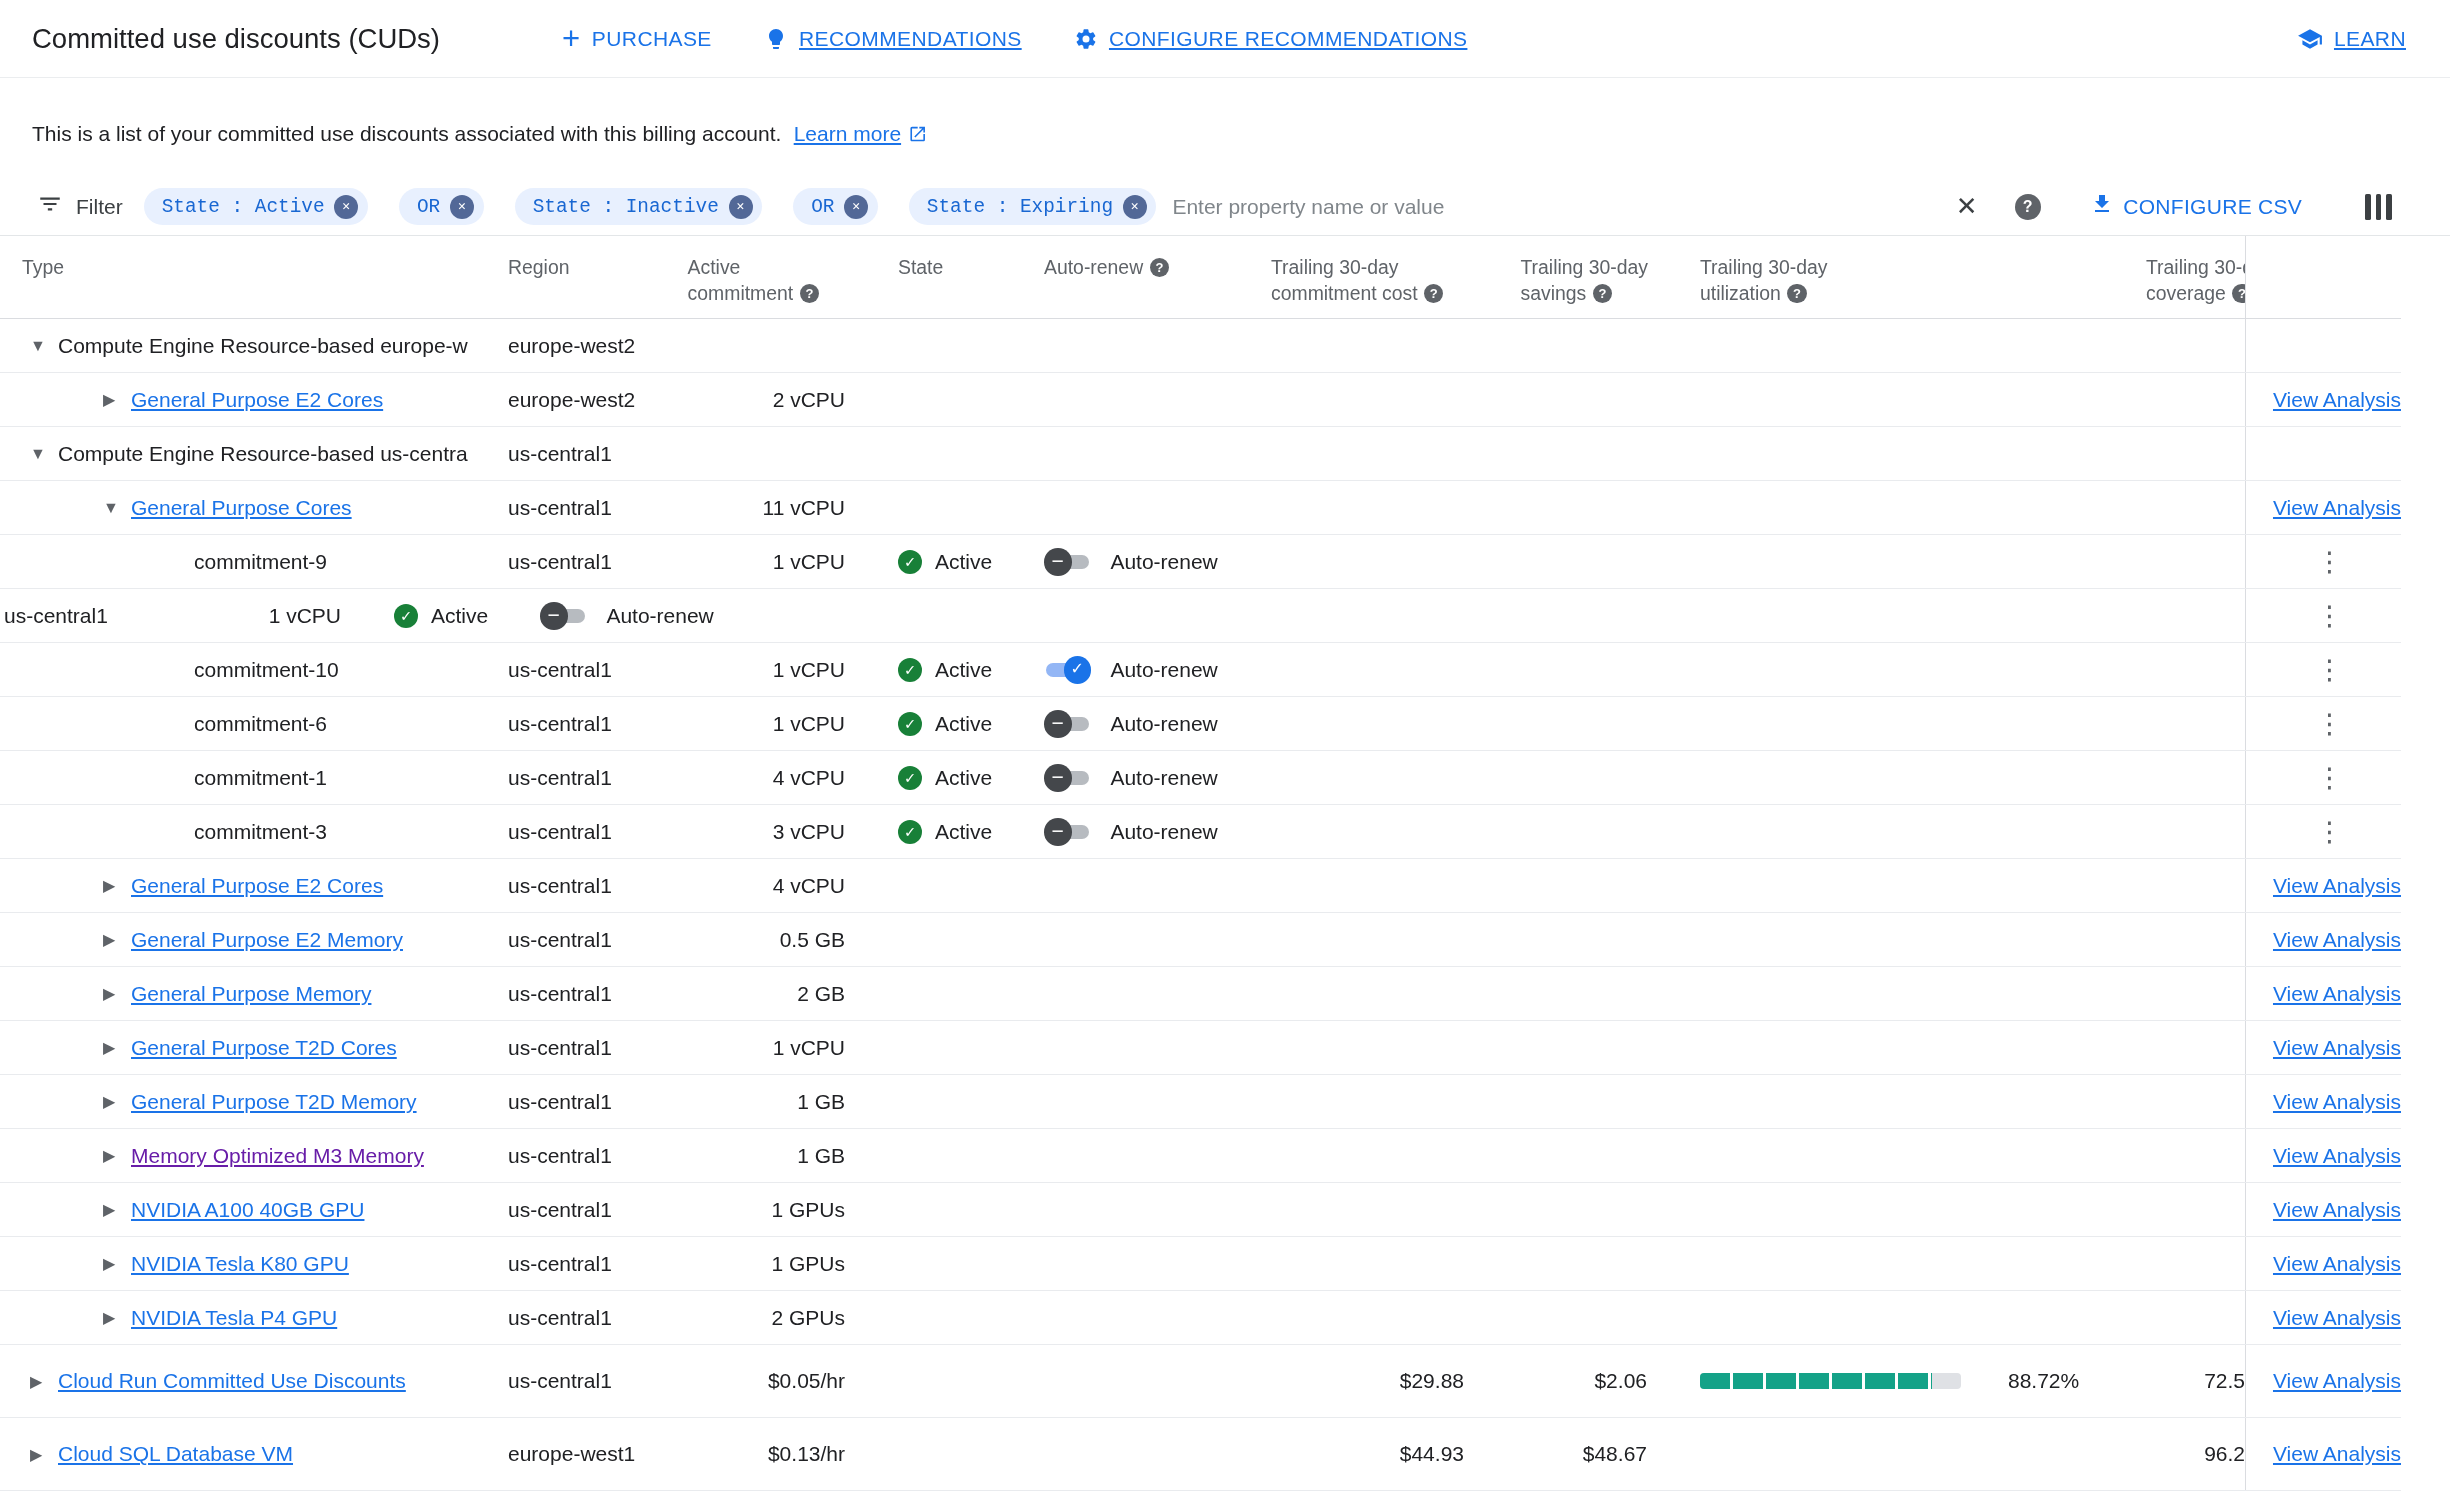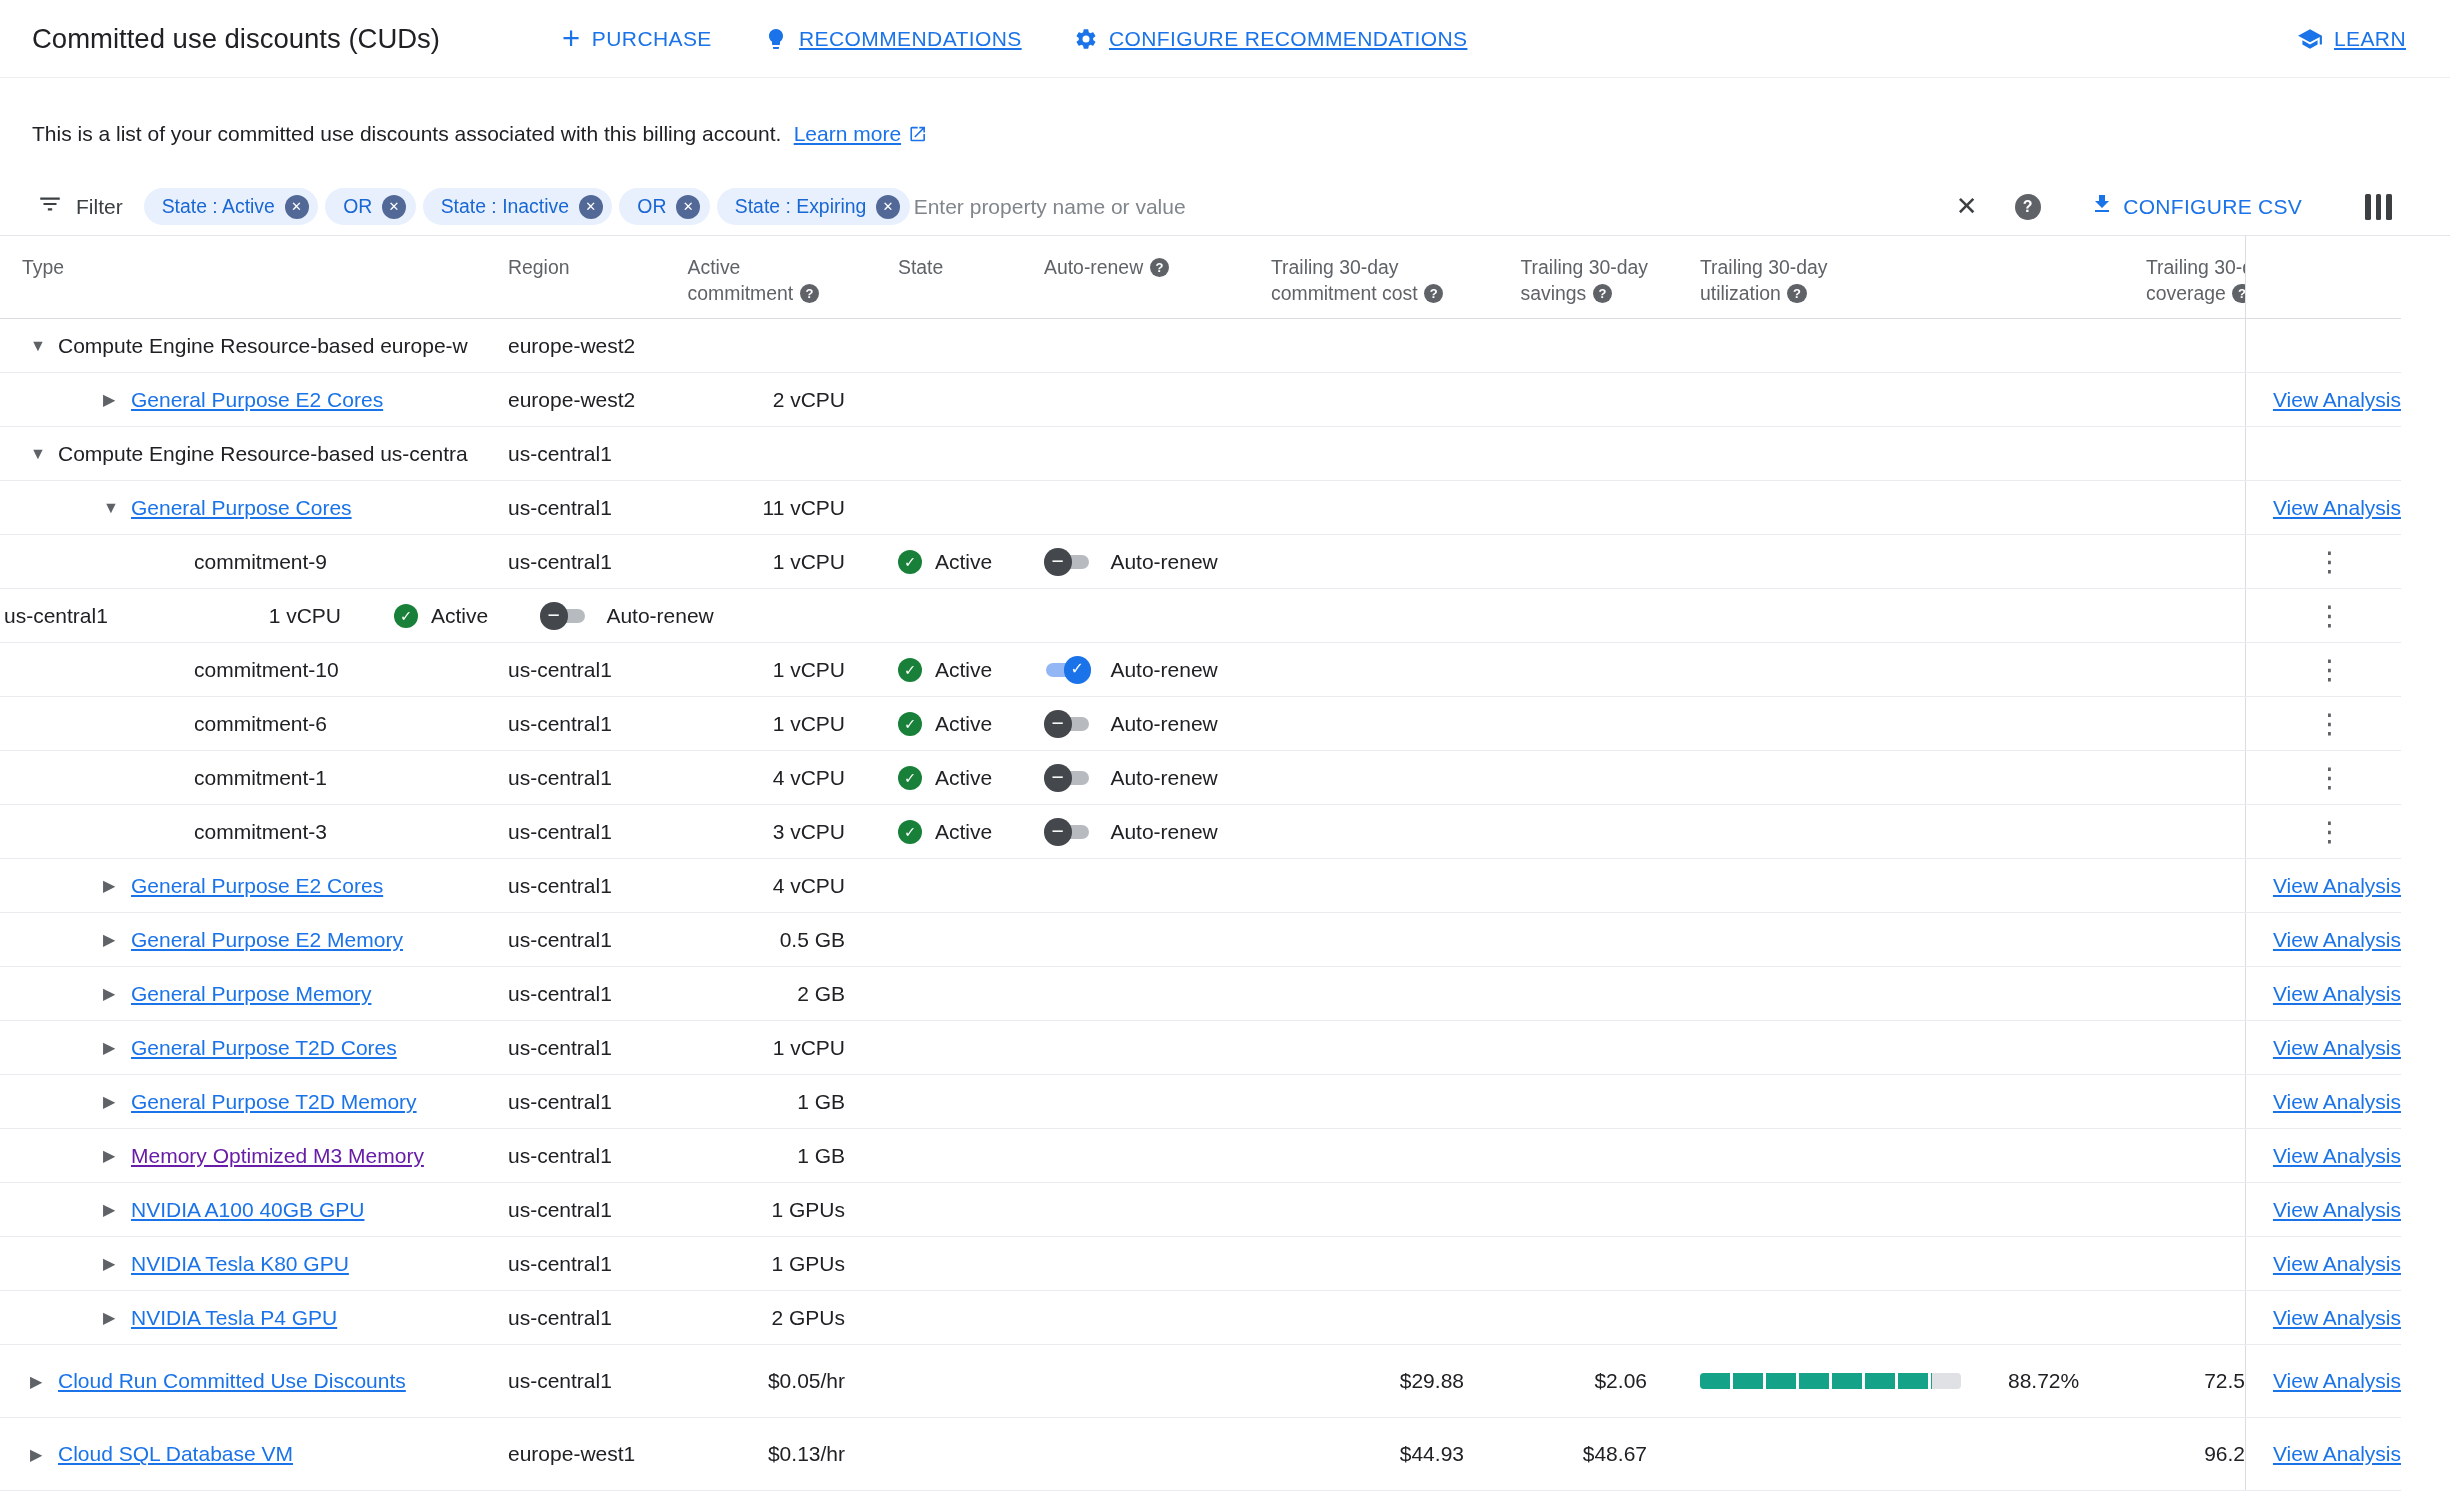--- a/index.html
+++ b/index.html
@@ -23,24 +23,24 @@
 
   
   .infobar { padding: 44px 32px 0 32px; font-size: 21px; color: #202124; }
   .infolink { color: #1a73e8; text-decoration: underline; margin-left: 6.5px; white-space: nowrap; }
   .ext { display: inline-block; margin-left: 6.5px; transform: translateY(2.4px); }
   .ext svg { display: block; }
 
   
   .filterbar { margin-top: 32px; height: 58px; display: flex; align-items: center; padding: 0 58px 0 37px; border-bottom: 1.6px solid #e3e6e8; }
   .fl { display: flex; align-items: center; gap: 13px; margin-right: 21px; color: #3c4043; font-weight: 500; }
-  .chips { display: flex; gap: 7px; }
+  .chips { display: flex; gap: 31px; font-family: Liberation Mono, monospace; }
   .chip { height: 37px; border-radius: 18.6px; background: #e8f0fe; color: #1967d2; display: flex; align-items: center; padding: 0 9.7px 0 18px; font-size: 19.4px; font-weight: 500; gap: 9.7px; cursor: pointer; white-space: nowrap; }
   .chipx { width: 24px; height: 24px; border-radius: 50%; background: #526897; color: #fff; font-size: 13px; line-height: 24px; text-align: center; cursor: pointer; flex: none; }
-  .finput { flex: 1; min-width: 81px; margin-left: 4px; border: 0; outline: none; font-size: 21px; color: #202124; font-family: inherit; }
+  .finput { flex: 1; min-width: 81px; margin-left: 16px; border: 0; outline: none; font-size: 21px; color: #202124; font-family: inherit; }
   .finput::placeholder { color: #80868b; }
   .clearx { font-size: 26px; color: #3c4043; margin: 0 37px 0 16px; cursor: pointer; }
   .helpc { width: 26px; height: 26px; border-radius: 50%; background: #5f6368; color: #fff; font-size: 16px; font-weight: bold; line-height: 26px; text-align: center; margin-right: 49px; cursor: pointer; flex: none; }
   .dl { display: flex; align-items: center; gap: 9.7px; color: #1a73e8; font-size: 21px; font-weight: 500; letter-spacing: 0.3px; margin-right: 63px; cursor: pointer; white-space: nowrap; }
   .colsicon { display: flex; gap: 4.9px; cursor: pointer; }
   .colsicon i { display: block; width: 5.7px; height: 26px; background: #3c4043; border-radius: 1.6px; }
 
   
   .tablewrap { width: 2401px; }
   .thead { display: flex; height: 83px; border-bottom: 1.6px solid #dadce0; color: #5f6368; font-size: 19.4px; }

